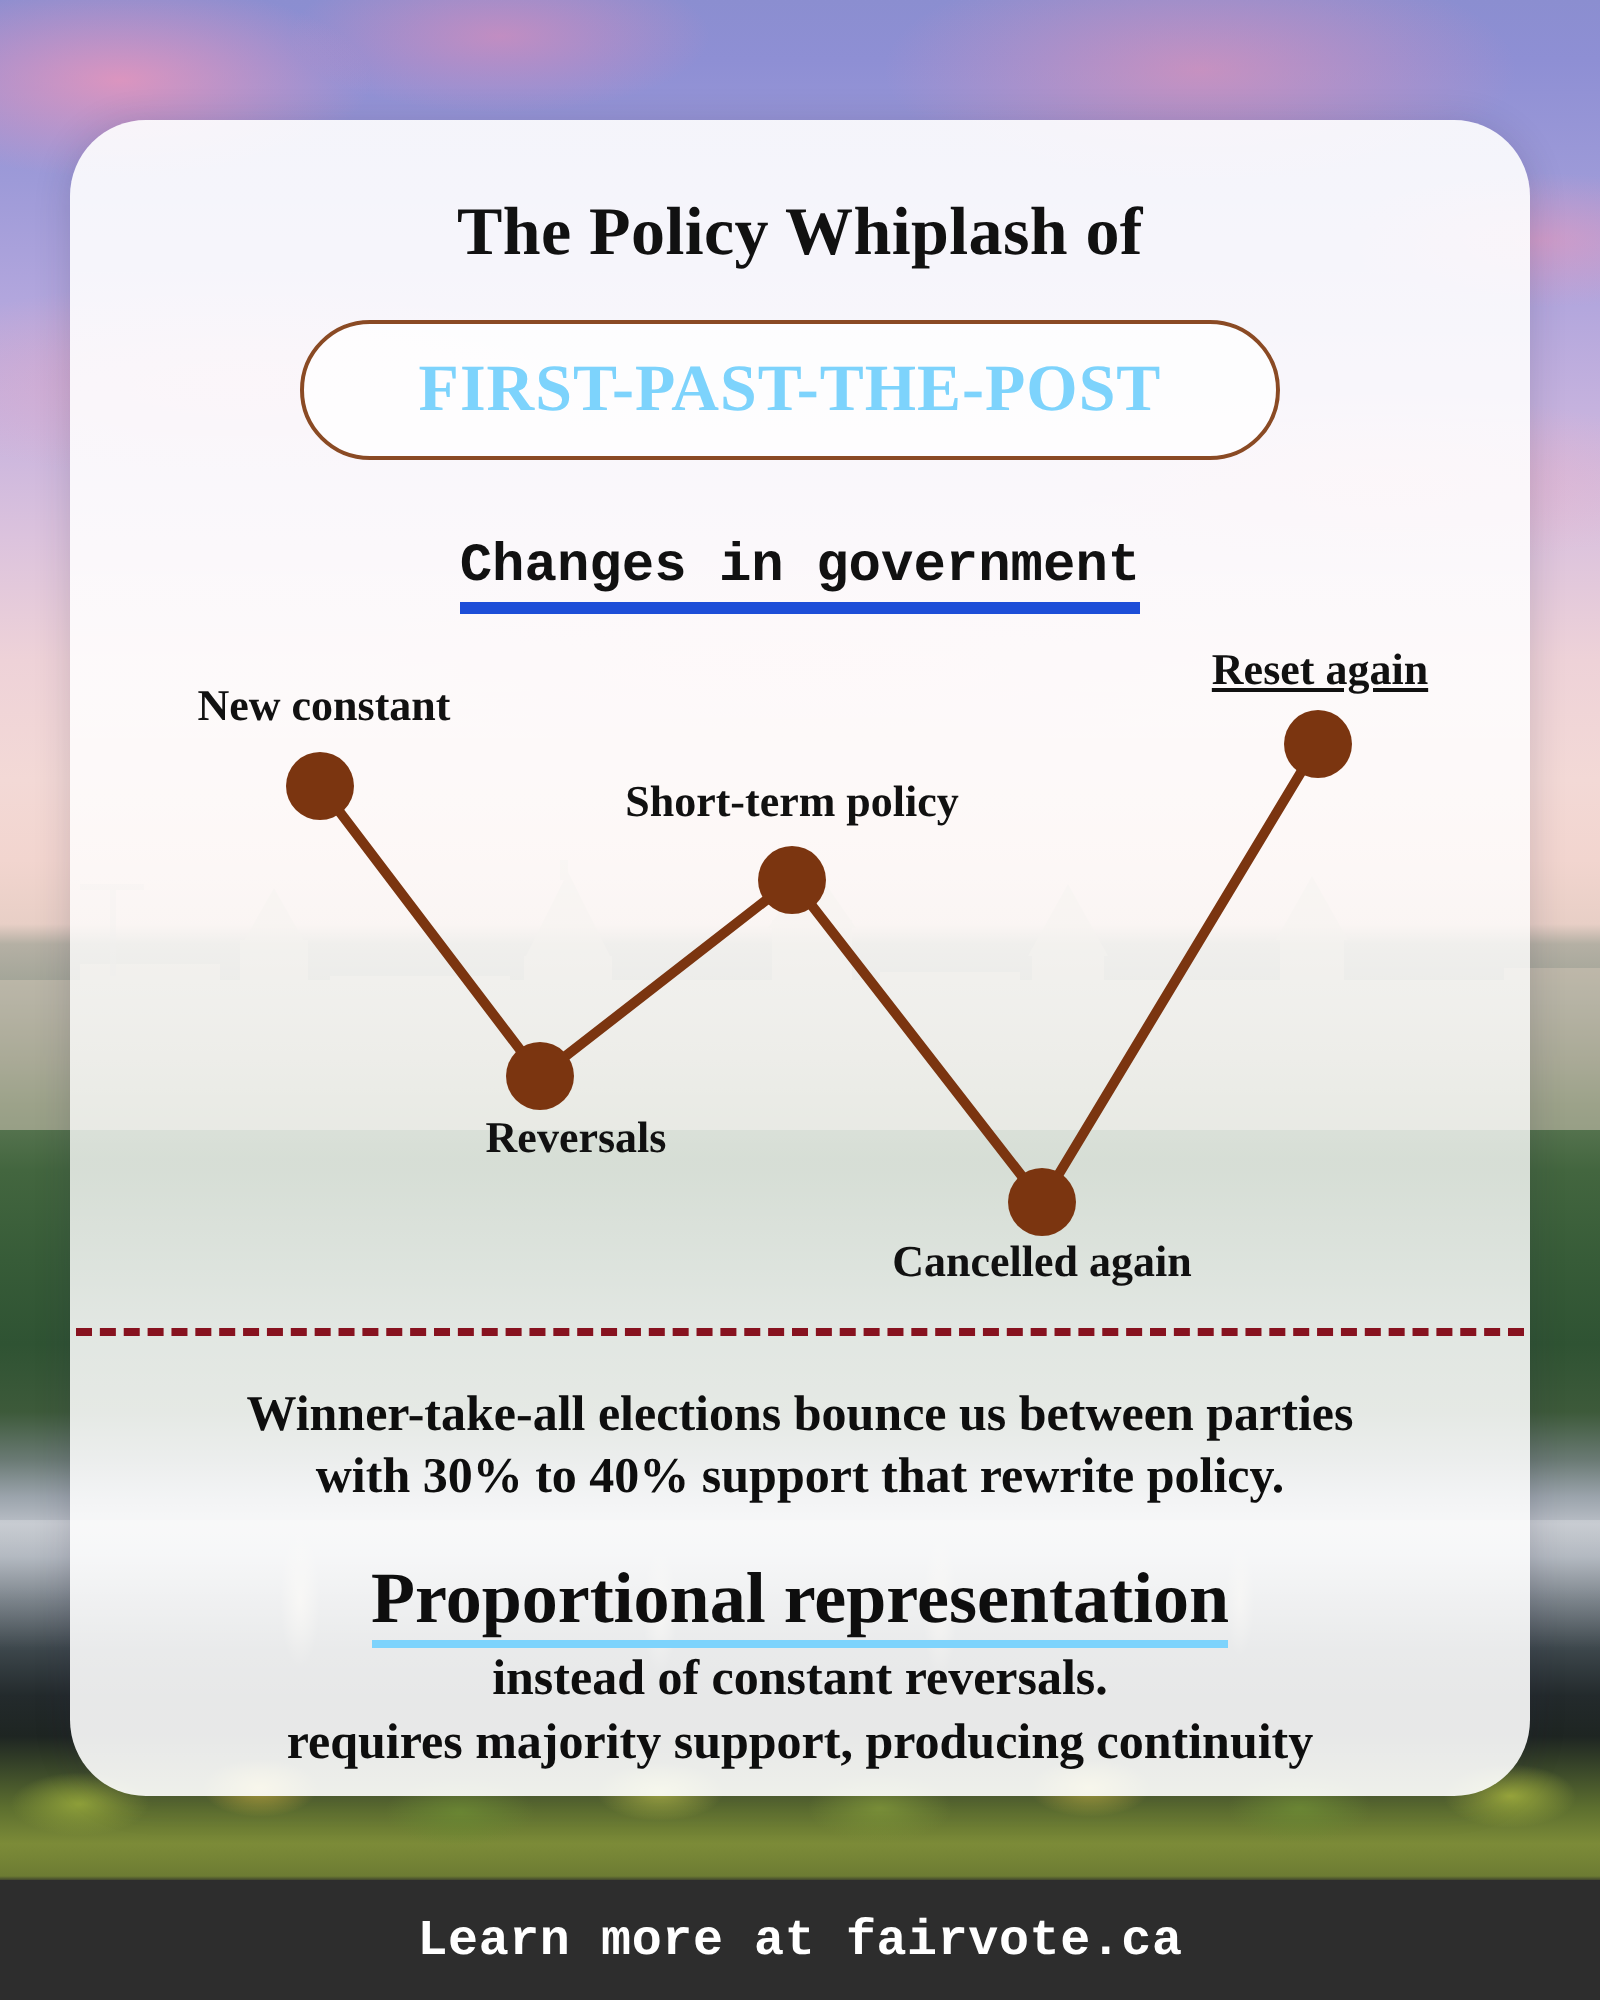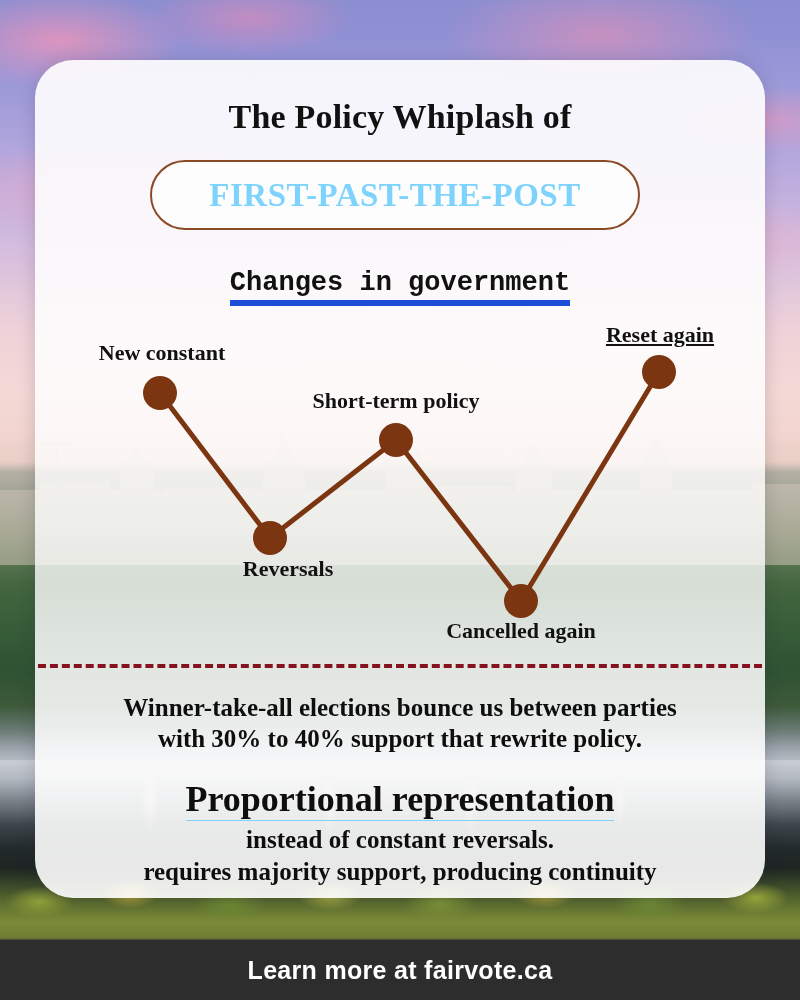--- a/index.html
+++ b/index.html
@@ -196,21 +196,21 @@
   }
   .pr-head {
     position: absolute;
     left: 52px; top: 778px;
     width: 696px;
     text-align: center;
     font-size: 36px;
     font-weight: bold;
     color: #0e0e0e;
   }
-  .pr-head span { border-bottom: 1px solid #7dd3fc; padding-bottom: 1px; }
+  .pr-head span { border-bottom: 4px solid #7dd3fc; padding-bottom: 1px; }
   .pr-body {
     position: absolute;
     left: 52px; top: 824px;
     width: 696px;
     text-align: center;
     font-size: 25px;
     line-height: 1.26;
     font-weight: bold;
     color: #0e0e0e;
   }
@@ -219,21 +219,21 @@
   .footer {
     position: absolute;
     left: 0; bottom: 0; width: 800px; height: 60px;
     background: #2d2d2d;
     display: flex;
     align-items: center;
     justify-content: center;
   }
   .footer-label {
     color: #ffffff;
-    font-family: Liberation Sans, sans-serif;
+    font-family: Liberation Mono, monospace;
     font-size: 25px;
     font-weight: bold;
     letter-spacing: .3px;
   }
 </style>
 </head>
 <body>
 
 <div id="root">
 

